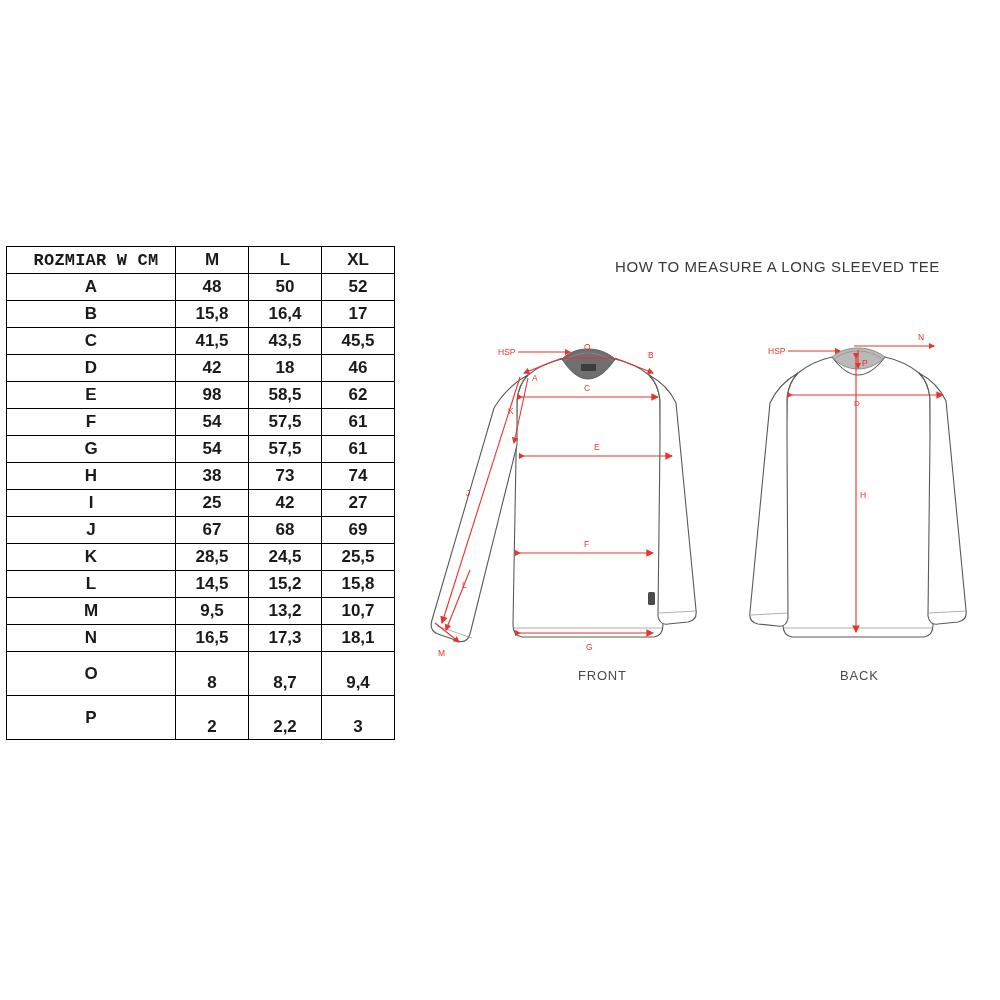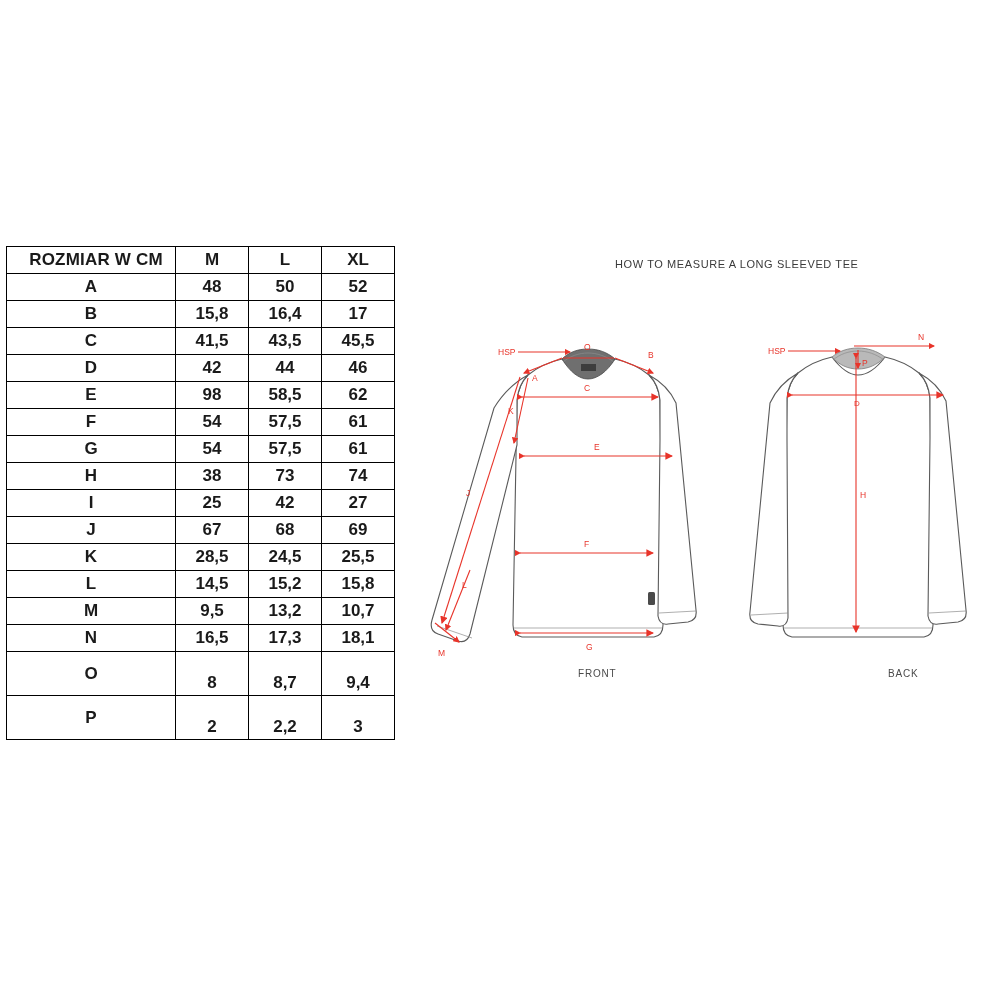--- a/index.html
+++ b/index.html
@@ -40,20 +40,21 @@
   table.size-table col.c-label { width: 169px; }
   table.size-table col.c-m { width: 73px; }
   table.size-table col.c-l { width: 73px; }
   table.size-table col.c-xl { width: 73px; }
 
   .hdr-label {
     font-size: 17.5px;
     text-align: center;
     padding-left: 10px !important;
     letter-spacing: .2px;
+    font-family: Liberation Mono, monospace;
   }
   .hdr-size { font-size: 18px; }
   .row-label { font-size: 17px; }
   .cell-val { font-weight: normal; font-size: 17px; }
 
   
   tr.tall td { height: 44px; vertical-align: bottom; padding-bottom: 2px; }
   tr.tall td.row-label { vertical-align: middle; padding-bottom: 0; }
 
   
@@ -61,33 +62,33 @@
     position: absolute;
     left: 410px;
     top: 240px;
     width: 580px;
     height: 450px;
   }
   .illo-title {
     position: absolute;
     left: 205px;
     top: 18px;
-    font-size: 11px;
+    font-size: 15px;
     letter-spacing: .6px;
     color: #3a3a3a;
     white-space: nowrap;
   }
   .cap {
     position: absolute;
-    font-size: 10px;
+    font-size: 13px;
     letter-spacing: .8px;
     color: #4a4a4a;
   }
   .cap.front { left: 168px; top: 428px; }
-  .cap.back  { left: 430px; top: 428px; margin-left: 48px; }
+  .cap.back  { left: 430px; top: 428px; }
 
   svg.shirts { position: absolute; left: 0; top: 0; }
 
   .ln { stroke: #e8342a; stroke-width: 1.1; fill: none; }
   .tee-ol { stroke: #5a5a5a; stroke-width: 1.1; fill: #ffffff; }
   .tee-thin { stroke: #8d8d8d; stroke-width: .7; fill: none; }
   .collar-fill { fill: #6f6f6f; stroke: #4a4a4a; stroke-width: .8; }
   .collar-back { fill: #b9b9b9; stroke: #7a7a7a; stroke-width: .8; }
   .lbl {
     font-family: "Liberation Sans", sans-serif;
@@ -132,21 +133,21 @@
         </tr>
         <tr>
           <td class="row-label">C</td>
           <td class="cell-val">41,5</td>
           <td class="cell-val">43,5</td>
           <td class="cell-val">45,5</td>
         </tr>
         <tr>
           <td class="row-label">D</td>
           <td class="cell-val">42</td>
-          <td class="cell-val">44</td>
+          <td class="cell-val">18</td>
           <td class="cell-val">46</td>
         </tr>
         <tr>
           <td class="row-label">E</td>
           <td class="cell-val">98</td>
           <td class="cell-val">58,5</td>
           <td class="cell-val">62</td>
         </tr>
         <tr>
           <td class="row-label">F</td>

